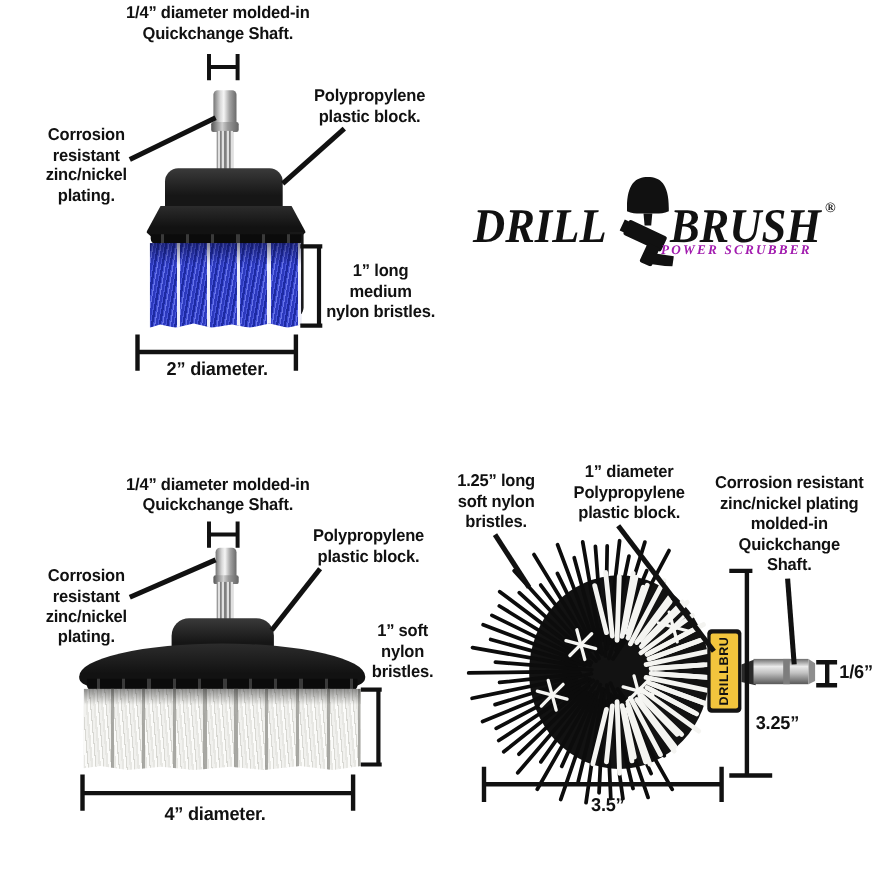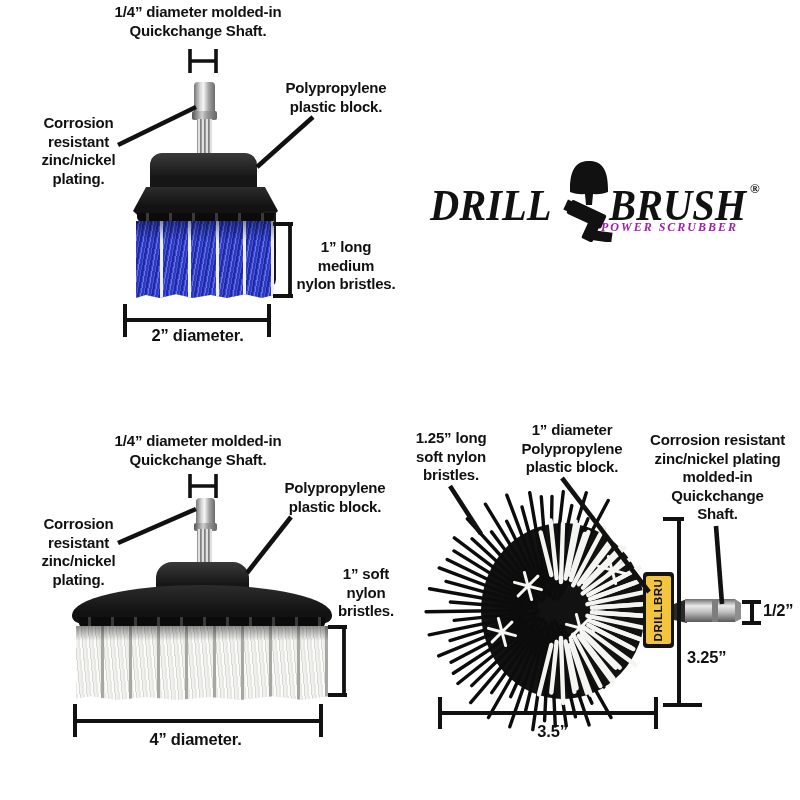--- a/index.html
+++ b/index.html
@@ -291,17 +291,17 @@
     <div>Polypropylene</div>
     <div>plastic block.</div>
   </div>
   <div class="lbl txt" style="left:645px;top:431px;width:145px;">
     <div>Corrosion resistant</div>
     <div>zinc/nickel plating</div>
     <div>molded-in</div>
     <div>Quickchange</div>
     <div>Shaft.</div>
   </div>
-  <div class="lbl dim left txt" style="left:763px;top:601px;">1/2”</div>
+  <div class="lbl dim left txt" style="left:763px;top:601px;">1/6”</div>
   <div class="lbl dim left txt" style="left:687px;top:648px;">3.25”</div>
   <div class="lbl dim txt" style="left:515px;top:722px;width:75px;">3.5”</div>
 
 </div>
 
 </body></html>

